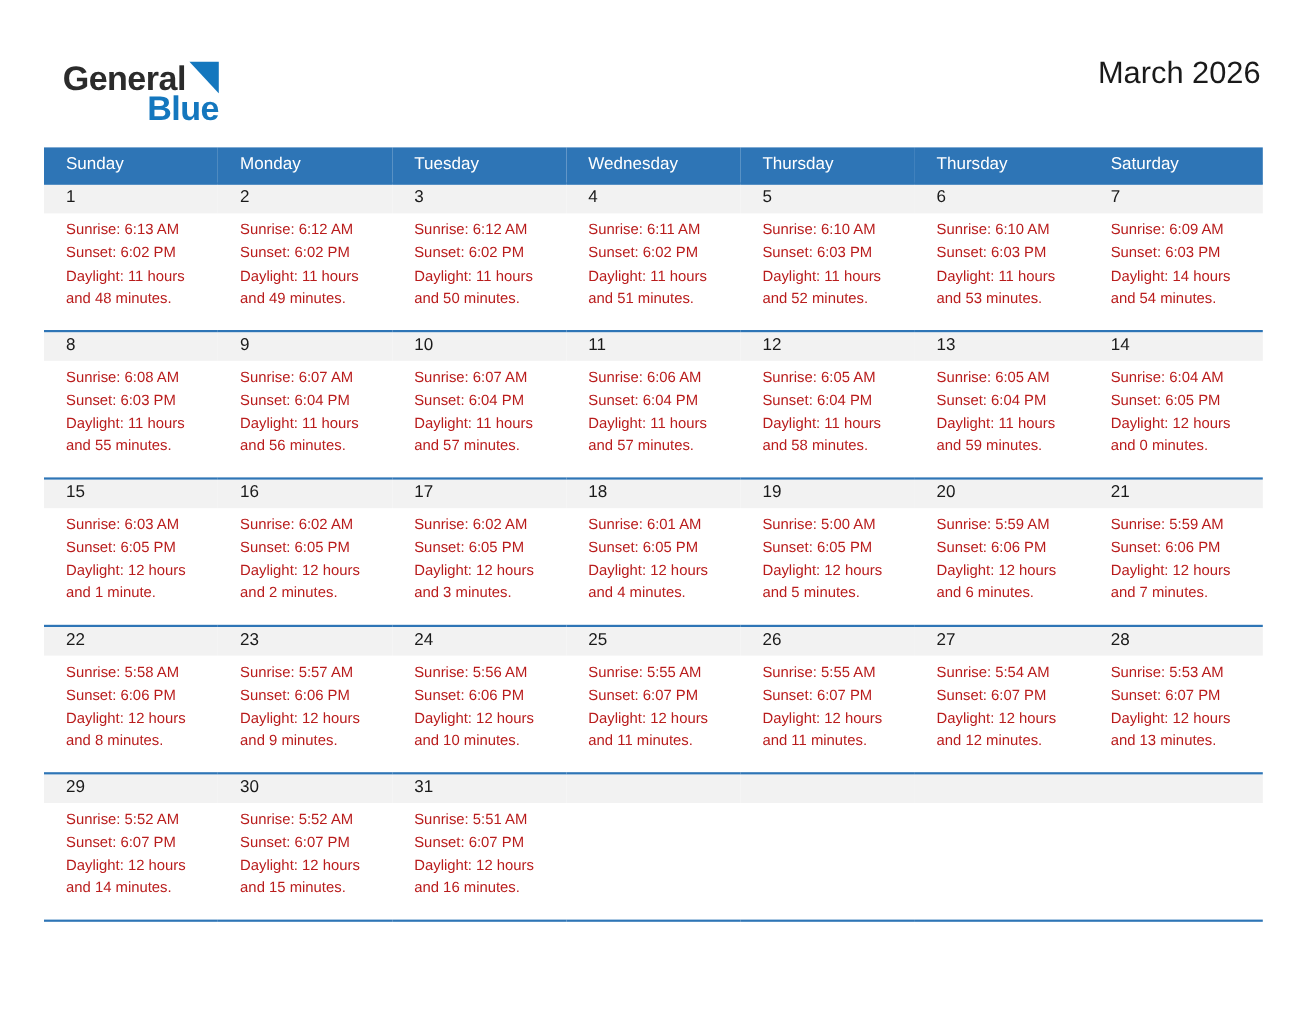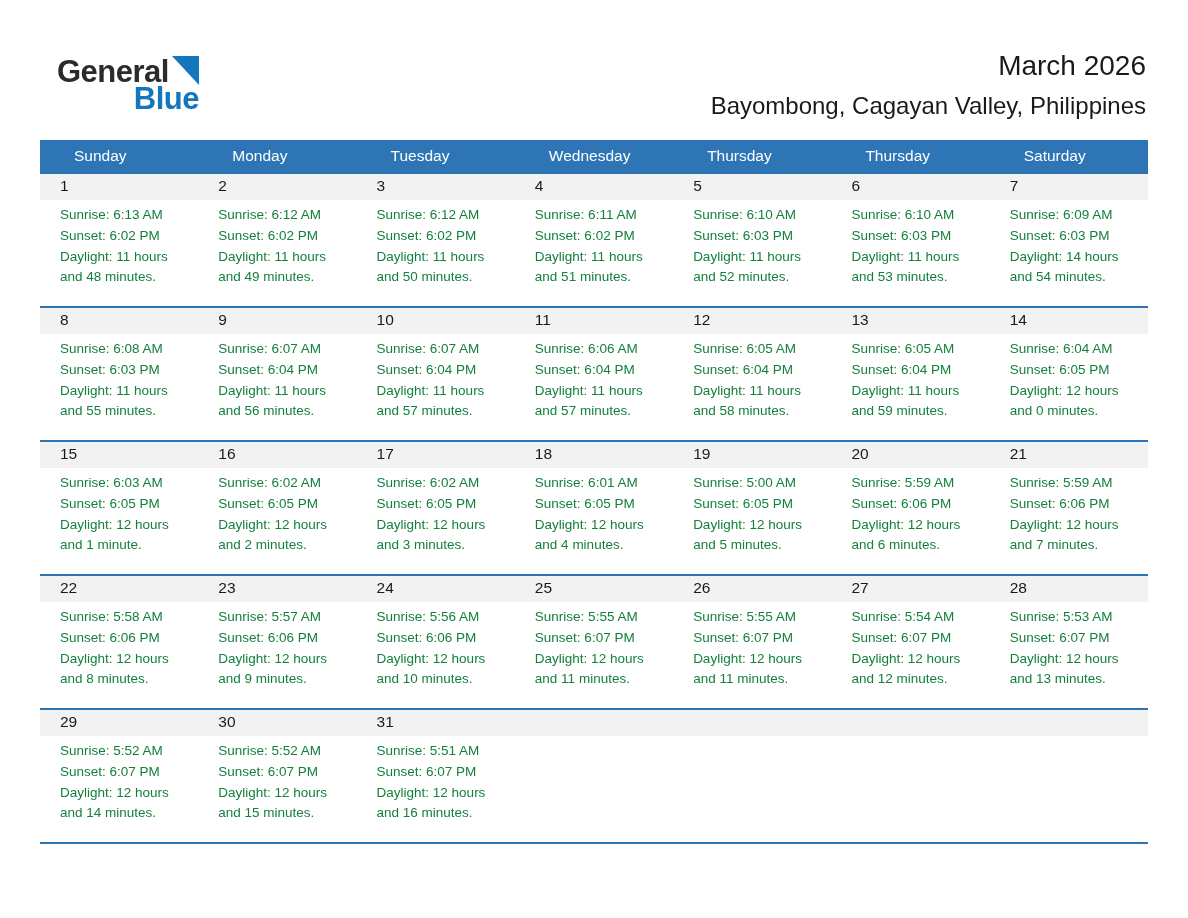--- a/index.html
+++ b/index.html
@@ -82,42 +82,42 @@
     border-collapse: collapse;
     table-layout: fixed;
     border-bottom: 2px solid var(--header-blue);
   }
   thead th {
     background: var(--header-blue);
     color: #ffffff;
     font-weight: normal;
     font-size: 15.5px;
     text-align: left;
-    padding: 7px 4px 7px 34px;
+    padding: 7px 4px 7px 20px;
     height: 31px;
   }
   tbody tr {
     height: 134px;
   }
   tbody td {
     vertical-align: top;
     border-top: 2px solid var(--header-blue);
     padding: 0;
   }
   .day-num {
     background: var(--band-gray);
     min-height: 26px;
     font-size: 15.5px;
     color: var(--text-dark);
     padding: 3px 4px 3px 20px;
   }
   .day-details {
     padding: 5px 18px 0 20px;
     font-size: 13.5px;
-    color: #15803d;
+    color: #b91c1c;
     line-height: 1.48;
   }
   .detail-line { margin: 0 0 1px 0; }
 </style>
 </head>
 <body>
 
 <div class="page">
 
   <div class="top-area">
@@ -125,21 +125,20 @@
       <div class="logo-line1">
         <span class="logo-general">General</span>
         <svg class="logo-triangle" viewBox="0 0 27 29" aria-hidden="true">
           <polygon points="0,0 27,0 27,29" fill="#1477BE"></polygon>
         </svg>
       </div>
       <div class="logo-blue">Blue</div>
     </div>
     <div class="title-block">
       <div class="month-title">March 2026</div>
-      <div class="location">Bayombong, Cagayan Valley, Philippines</div>
     </div>
   </div>
 
   <div class="calendar-wrap">
     <table>
       <thead>
         <tr>
             <th>Sunday</th>
             <th>Monday</th>
             <th>Tuesday</th>

